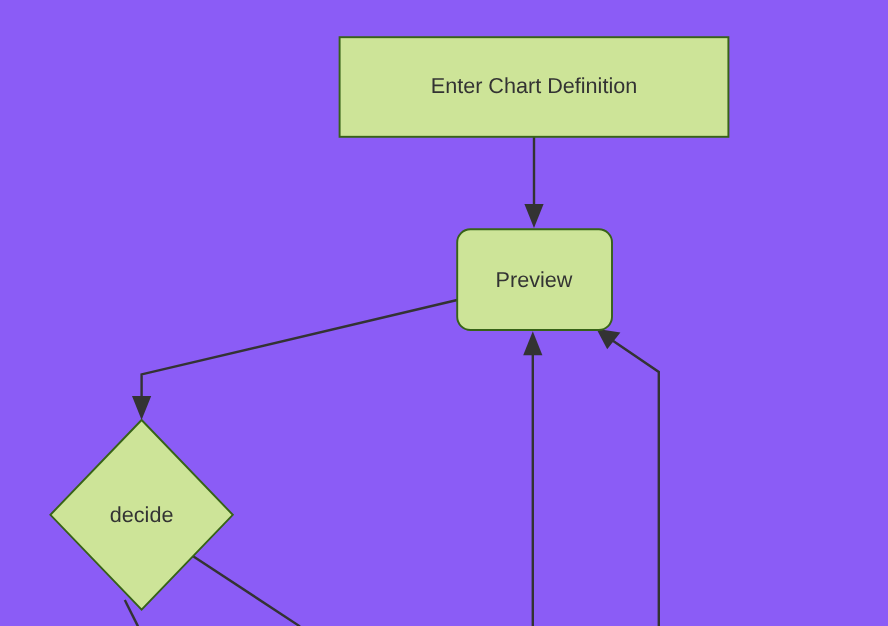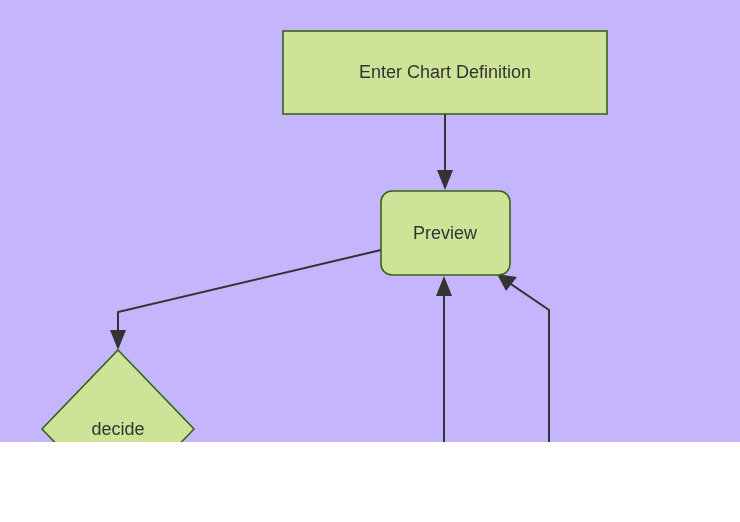--- a/index.html
+++ b/index.html
@@ -6,22 +6,22 @@
     margin: 0;
     padding: 0;
     background: #ffffff;
   }
   body {
     font-family: "Liberation Sans", "DejaVu Sans", sans-serif;
   }
   #diagram-canvas {
     position: relative;
     width: 740px;
-    height: 442px;
-    background: #c4b5fd;
+    height: 522px;
+    background: #8b5cf6;
     overflow: hidden;
   }
   #flow-svg {
     position: absolute;
     top: 0;
     left: 0;
     width: 740px;
     height: 522px;
     display: block;
   }

